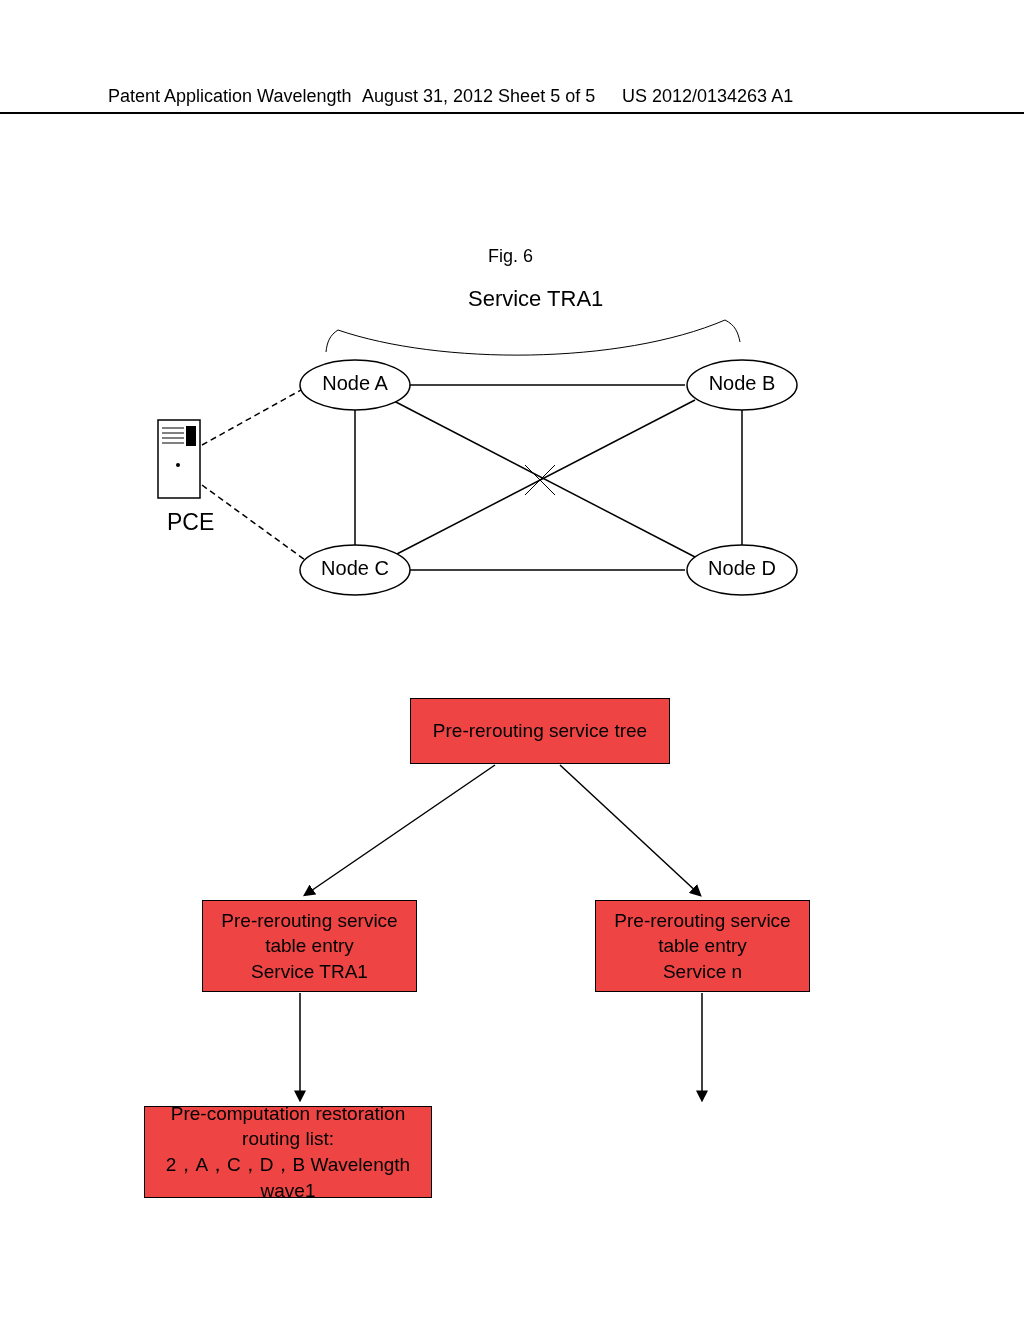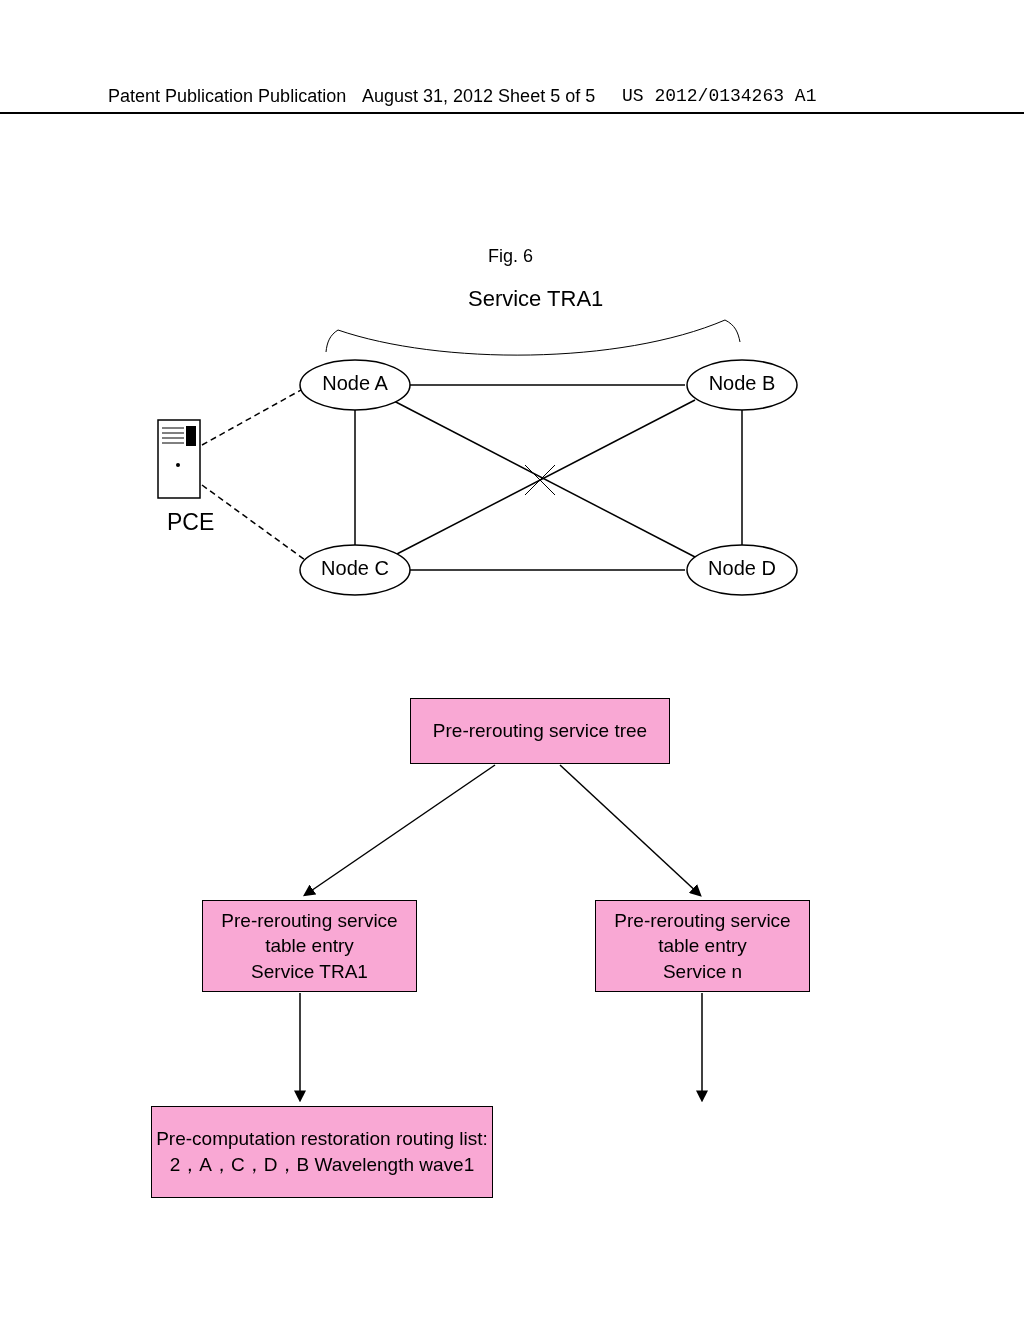--- a/index.html
+++ b/index.html
@@ -13,21 +13,21 @@
   }
   .header {
     position: absolute;
     top: 86px;
     left: 0;
     width: 1024px;
     font-size: 18px;
   }
   .header-left { position: absolute; left: 108px; }
   .header-center { position: absolute; left: 362px; }
-  .header-right { position: absolute; left: 622px; font-family: Liberation Mono, monospace; }
+  .header-right { position: absolute; left: 622px; }
   .header-line {
     position: absolute;
     top: 112px;
     left: 0;
     width: 1024px;
     border-top: 2px solid #000;
   }
 
   .fig6-label {
     position: absolute;
@@ -93,28 +93,28 @@
   .box {
     position: absolute;
     border: 1.5px solid #000;
     display: flex;
     flex-direction: column;
     align-items: center;
     justify-content: center;
     font-size: 19px;
     text-align: center;
     line-height: 1.35;
-    background: #f9a8d4;
+    background: #ef4444;
   }
 </style>
 </head>
 <body>
 
 <div class="header">
-  <span class="header-left">Patent Publication Publication</span>
+  <span class="header-left">Patent Application Wavelength</span>
   <span class="header-center">August 31, 2012  Sheet 5 of 5</span>
   <span class="header-right">US 2012/0134263 A1</span>
 </div>
 <div class="header-line"></div>
 
 <div class="fig6-label">Fig. 6</div>
 <div class="service-label">Service TRA1</div>
 
 <svg class="fig6" viewBox="0 0 750 350">
 
@@ -189,18 +189,18 @@
     <span>table entry</span>
     <span>Service TRA1</span>
   </div>
 
   <div class="box" style="left:455px; top:210px; width:215px; height:92px;">
     <span>Pre-rerouting service</span>
     <span>table entry</span>
     <span>Service n</span>
   </div>
 
-  <div class="box" style="left:11px; top:416px; width:342px; height:92px;">
+  <div class="box" style="left:4px; top:416px; width:288px; height:92px;">
     <span>Pre-computation restoration routing list:</span>
     <span>2，A，C，D，B Wavelength wave1</span>
   </div>
 
 </div>
 
 </body></html>

